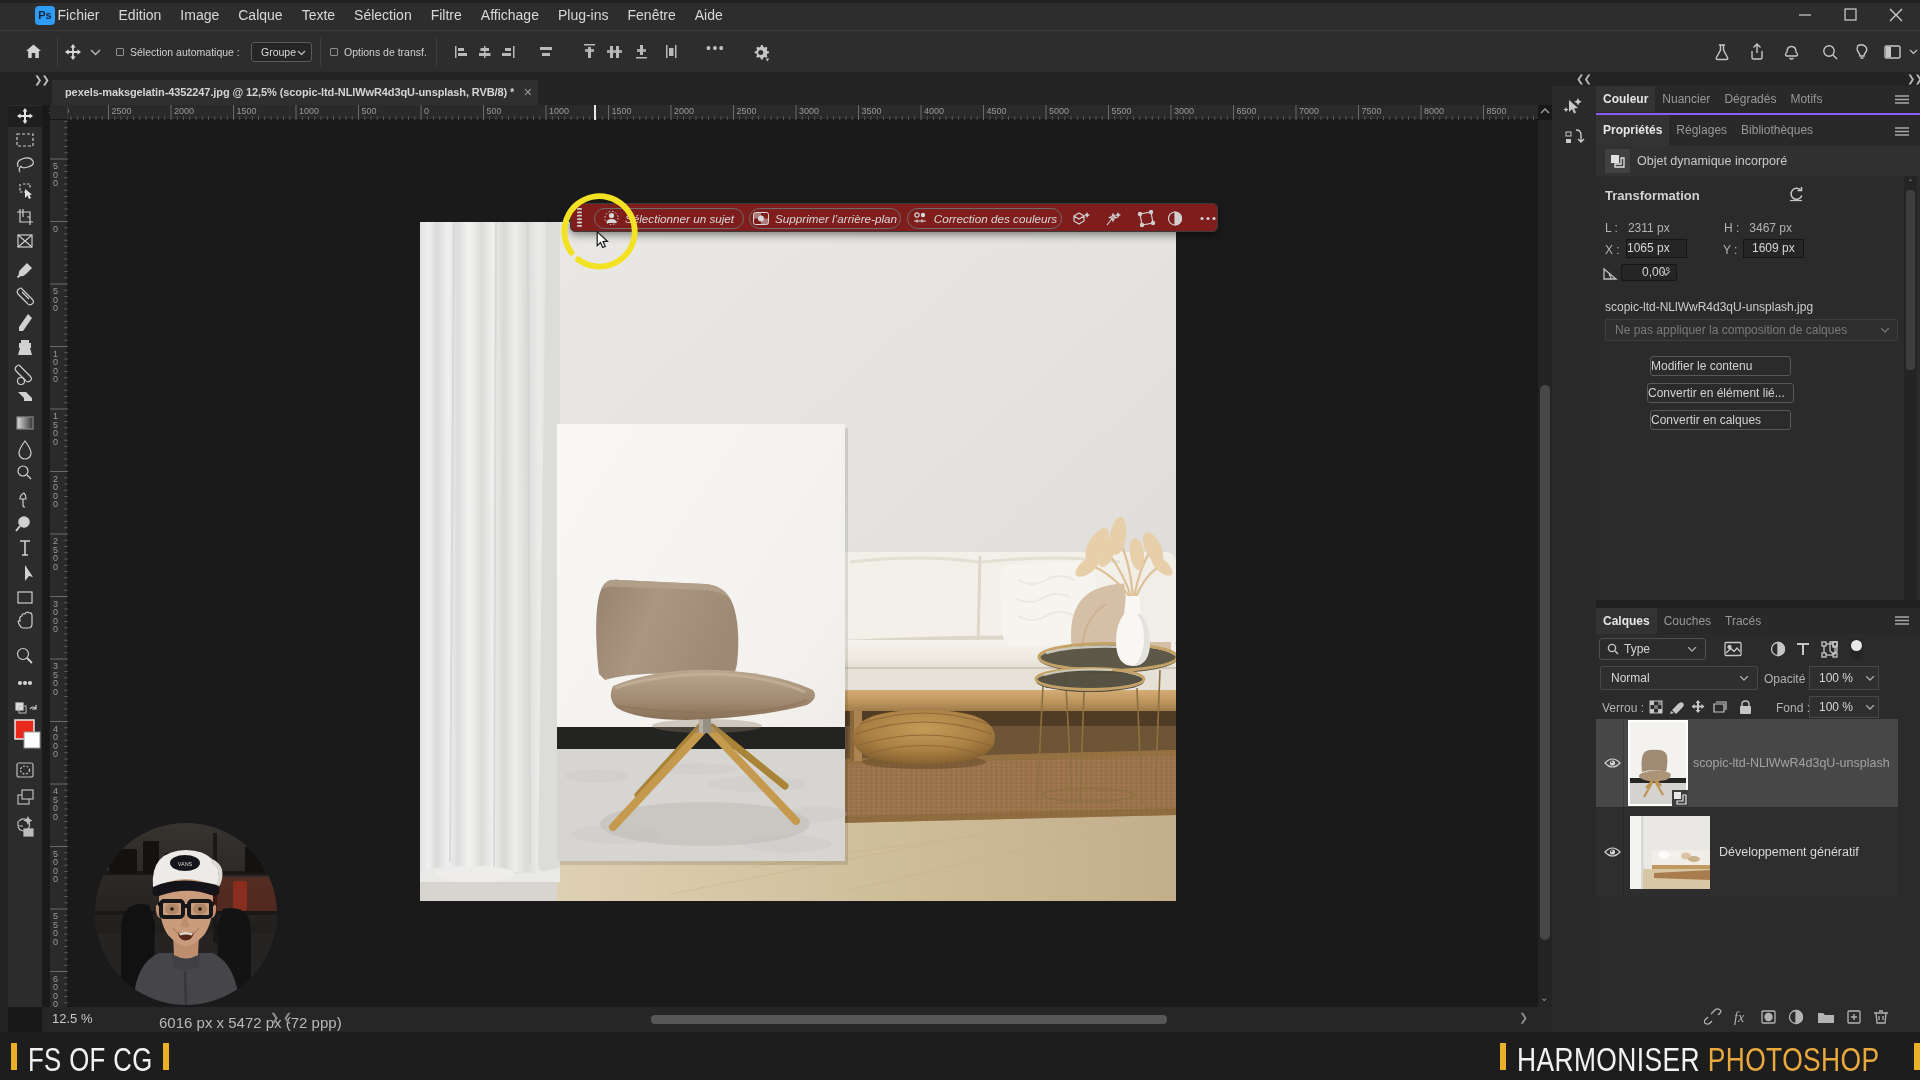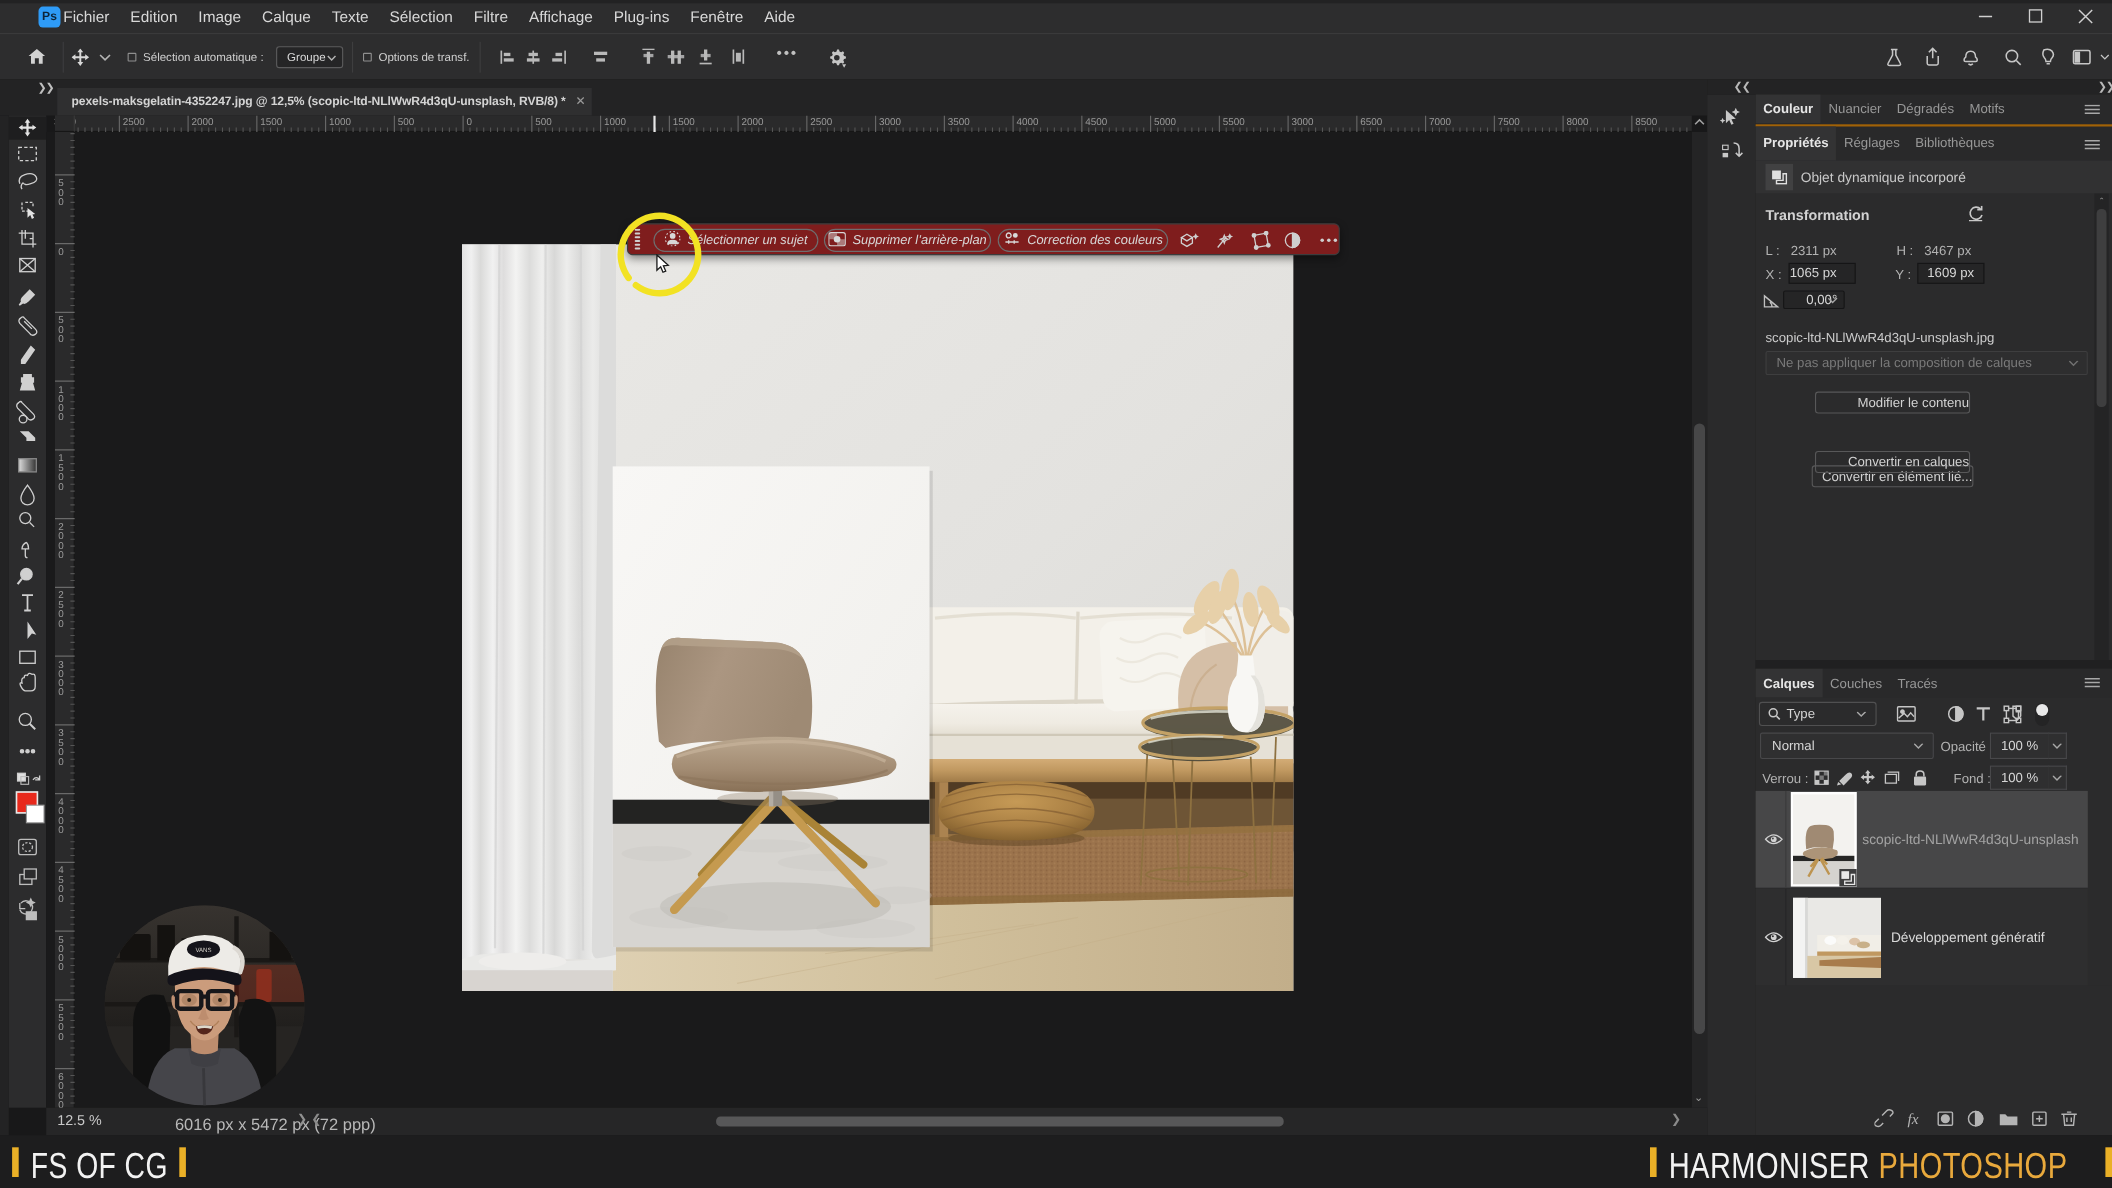--- a/index.html
+++ b/index.html
@@ -28,21 +28,21 @@
 #panels { left:1596px; top:86px; width:324px; height:946px; background:#2b2b2c; }
 
 #statusrow { left:42px; top:1007px; width:1510px; height:25px; background:#262627; }
 #videobar { left:0; top:1032px; width:1920px; height:48px; background:#1d1d1e; }
 .ybar { position:absolute; width:6px; height:27px; background:#eab027; }
 .ctxbtn { position:absolute; top:4px; height:21px; border:1px solid #6e6e6f; border-radius:11px; color:#d8d8d8; font-size:11.7px; line-height:19px; text-align:center; white-space:nowrap; }
 .ptab { display:inline-block; height:26px; line-height:26px; padding:0 7px; color:#989898; font-size:12px; }
 .ptab.on { background:#333334; color:#e6e6e6; font-weight:bold; }
 .plabel { position:absolute; color:#b2b2b2; font-size:12px; }
 .pbox { position:absolute; background:#252526; border:1px solid #151516; color:#d6d6d6; font-size:12px; }
-.pbtn { position:absolute; border:1px solid #585859; border-radius:3px; color:#d2d2d2; font-size:12px; text-align:right; }
+.pbtn { position:absolute; border:1px solid #585859; border-radius:3px; color:#d2d2d2; font-size:12px; text-align:left; }
 .chev { position:absolute; width:10px; height:6px; }
 .vtext { position:absolute; color:#f2f2f2; font-size:33px; letter-spacing:0.5px; white-space:nowrap; }
 </style>
 </head>
 <body>
 <div id="stage">
   <div id="titlebar" class="abs">
     <div class="abs" style="left:0;top:0;width:1920px;height:3px;background:#222223;"></div>
     <div class="abs" style="left:35px;top:6px;width:20px;height:19px;background:#2e9bf7;border-radius:4px;color:#0d2439;font-size:11px;font-weight:bold;text-align:center;line-height:19px;">Ps</div>
     <div class="abs" style="left:48px;top:0;">
@@ -890,21 +890,21 @@
   </div>
   <div id="panels" class="abs">
 
     <div class="abs" style="left:0;top:0;width:324px;height:27px;background:#29292a;">
       <span class="ptab on">Couleur</span><span class="ptab">Nuancier</span><span class="ptab">Dégradés</span><span class="ptab">Motifs</span>
       <svg class="abs" style="left:299px;top:9px;" width="14" height="10">
           <path d="M0 1 h14 M0 4.5 h14 M0 8 h14" stroke="#a8a8a8" stroke-width="1.4"></path>
         </svg>
     </div>
 
-    <div class="abs" style="left:0;top:27px;width:324px;height:33px;background:#29292a;border-top:2px solid #a16207;text-decoration:underline;">
+    <div class="abs" style="left:0;top:27px;width:324px;height:33px;background:#29292a;border-top:2px solid #8b5cf6;text-decoration:underline;">
       <span class="ptab on" style="height:31px;line-height:31px;">Propriétés</span><span class="ptab" style="height:31px;line-height:31px;">Réglages</span><span class="ptab" style="height:31px;line-height:31px;">Bibliothèques</span>
       <svg class="abs" style="left:299px;top:12px;" width="14" height="10">
           <path d="M0 1 h14 M0 4.5 h14 M0 8 h14" stroke="#a8a8a8" stroke-width="1.4"></path>
         </svg>
     </div>
 
     <div class="abs" style="left:0;top:60px;width:324px;height:30px;background:#313132;">
       <div class="abs" style="left:9px;top:3px;width:25px;height:24px;background:#414142;">
         <svg style="margin:5px 0 0 5px;" width="15" height="14" viewBox="0 0 15 14">
             <g fill="#e0e0e0">
@@ -937,21 +937,21 @@
             <path d="M 0 0 L 4 4 L 8 0" fill="none" stroke="#a8a8a8" stroke-width="1.3"></path>
           </svg>
       </div>
       <div class="abs" style="left:9px;top:124px;color:#cccccc;font-size:12px;">scopic-ltd-NLlWwR4d3qU-unsplash.jpg</div>
       <div class="abs" style="left:9px;top:143px;width:293px;height:22px;background:#2e2e2f;border:1px solid #3e3e3f;border-radius:2px;color:#7a7a7a;font-size:12px;line-height:20px;padding-left:9px;">Ne pas appliquer la composition de calques
         <svg class="chev" style="right:6px;top:8px;">
             <path d="M 0 0 L 4 4 L 8 0" fill="none" stroke="#707070" stroke-width="1.3"></path>
           </svg>
       </div>
       <div class="pbtn" style="left:54px;top:180px;width:141px;height:20px;line-height:18px;">Modifier le contenu</div>
-      <div class="pbtn" style="left:51px;top:207px;width:147px;height:20px;line-height:18px;margin-top:40px;">Convertir en élément lié...</div>
+      <div class="pbtn" style="left:51px;top:207px;width:147px;height:20px;line-height:18px;">Convertir en élément lié...</div>
       <div class="pbtn" style="left:54px;top:234px;width:141px;height:20px;line-height:18px;">Convertir en calques</div>
 
       <div class="abs" style="left:308px;top:0;width:13px;height:424px;background:#242425;"></div>
       <div class="abs" style="left:308px;top:2px;width:13px;color:#909090;font-size:9px;text-align:center;">ˆ</div>
       <div class="abs" style="left:310px;top:14px;width:9px;height:180px;background:#3e3e3f;border-radius:4px;"></div>
     </div>
 
     <div class="abs" style="left:0;top:514px;width:324px;height:8px;background:#202021;"></div>
 
     <div class="abs" style="left:0;top:522px;width:324px;height:424px;background:#2b2b2c;">

